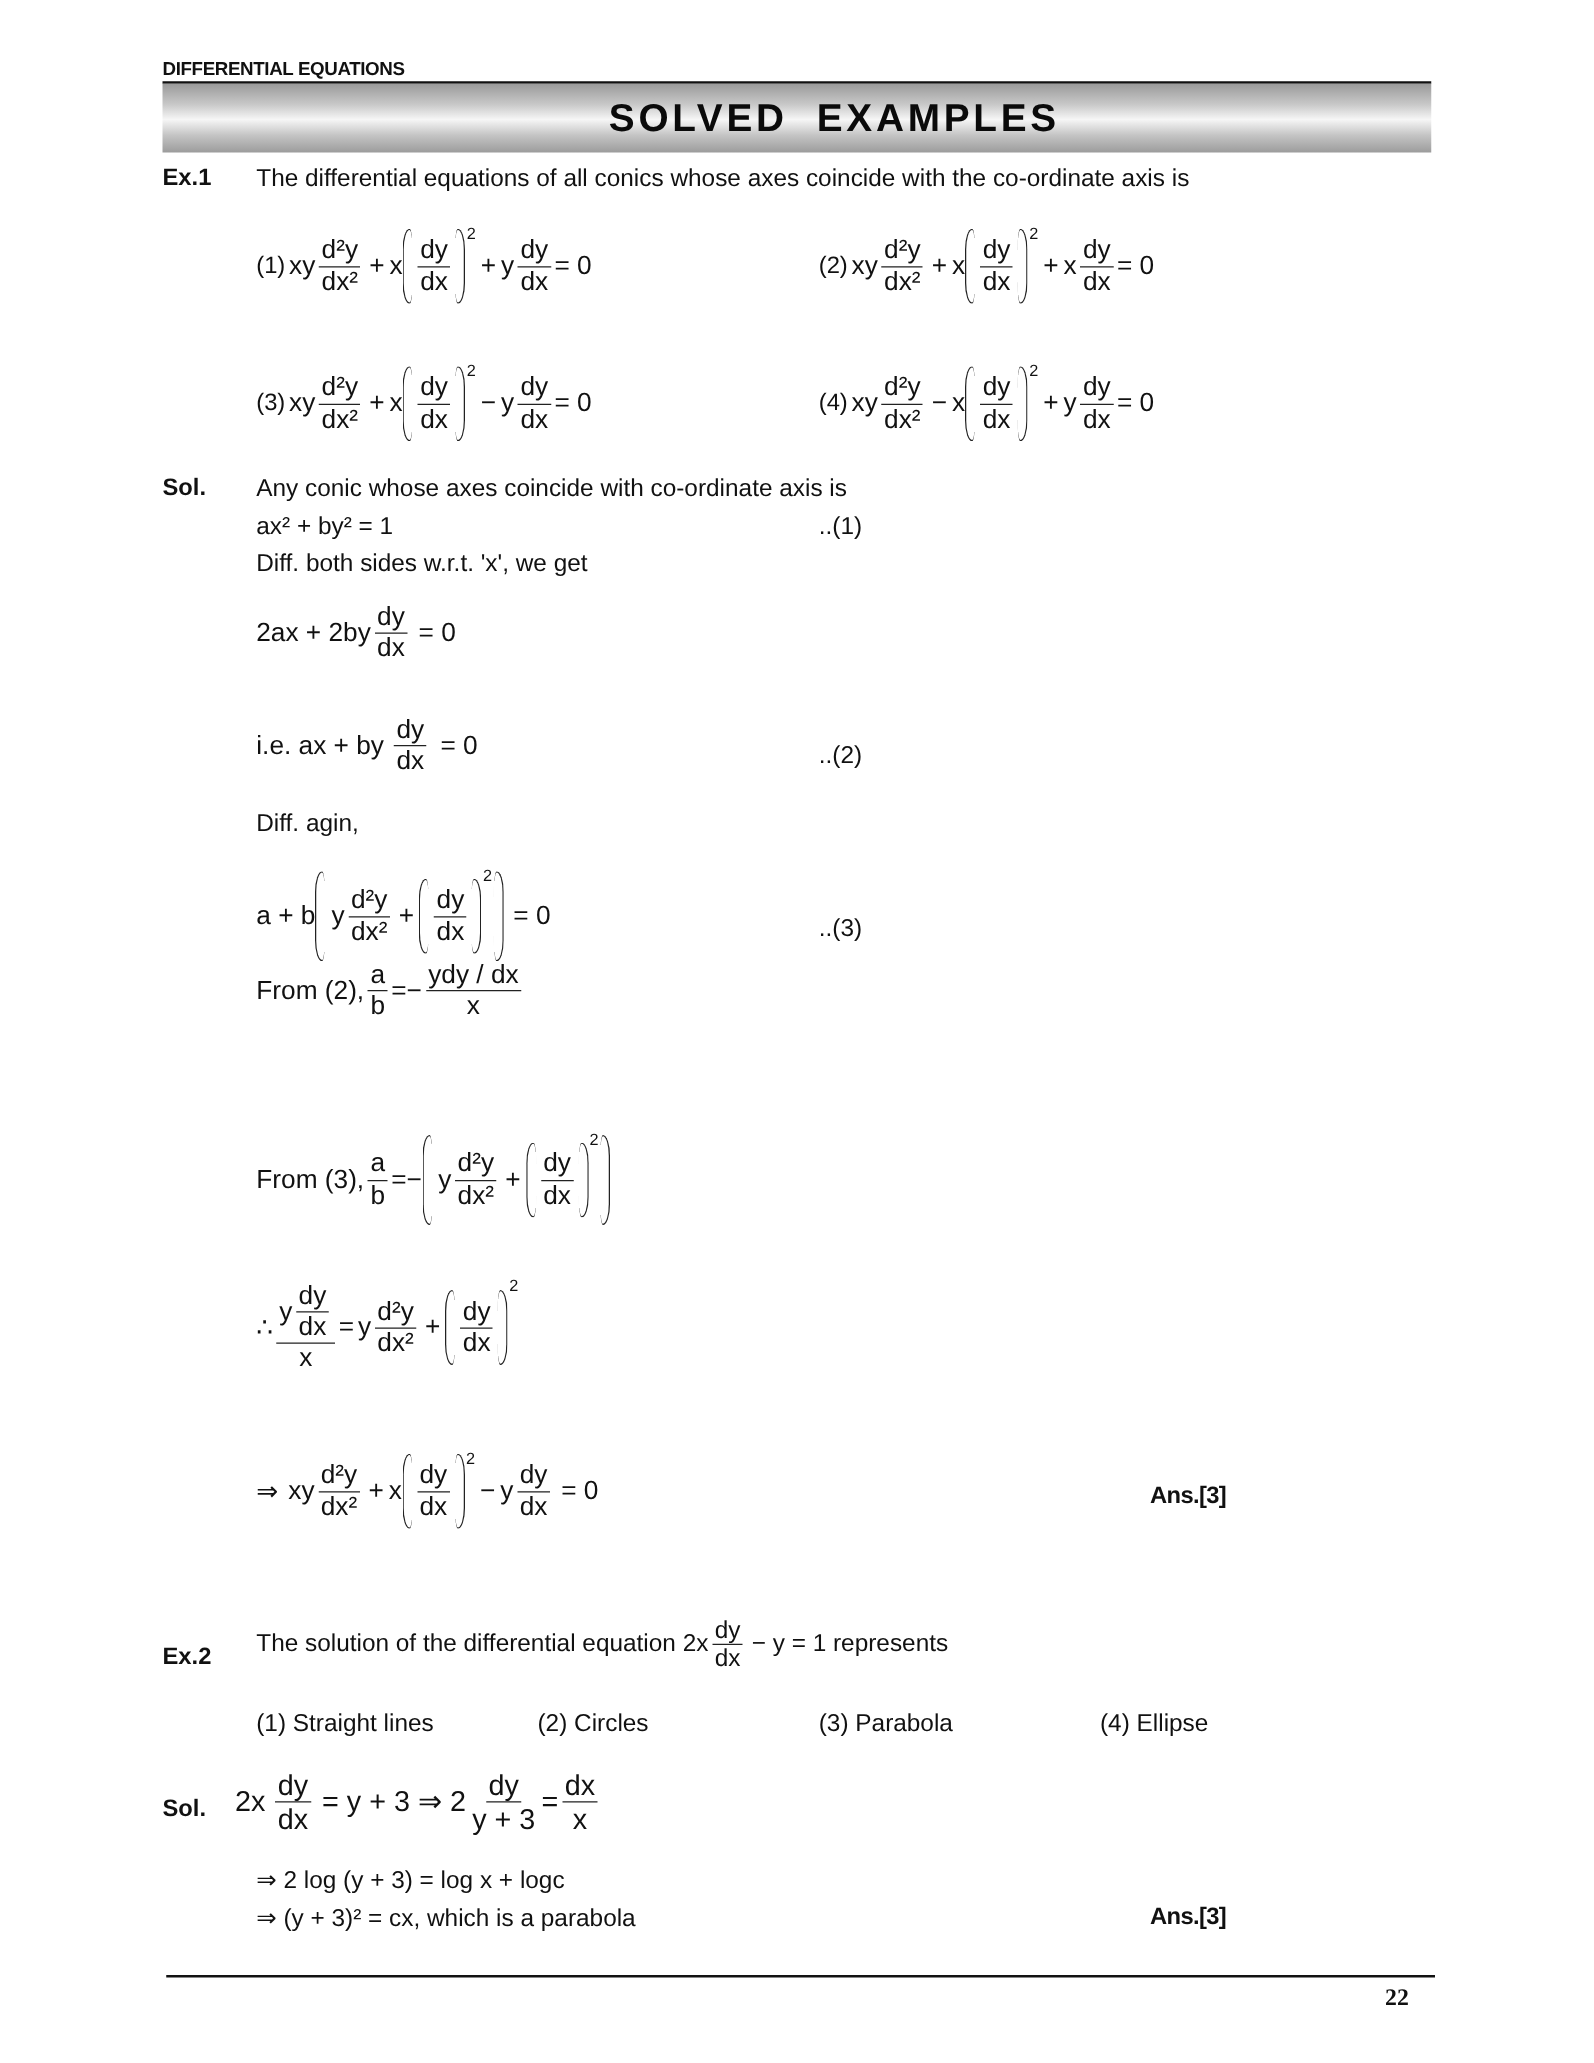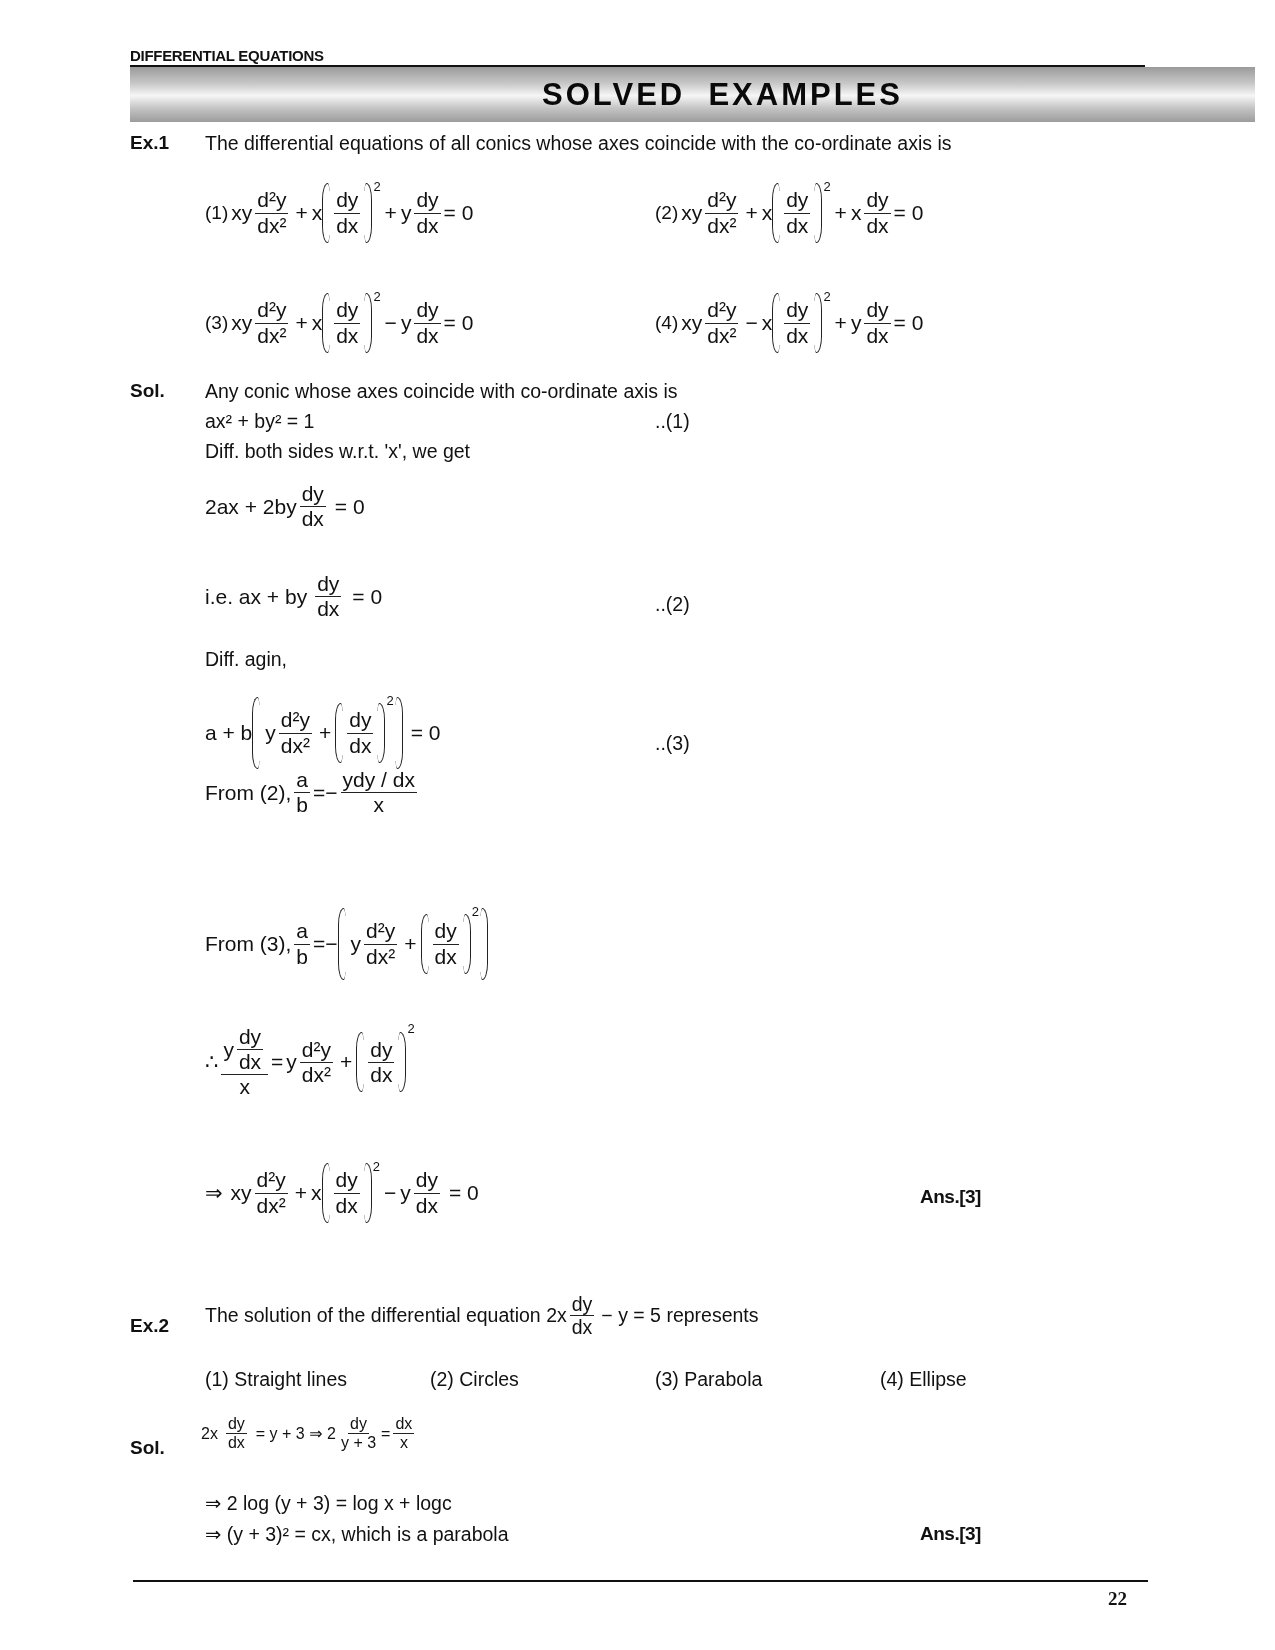--- a/index.html
+++ b/index.html
@@ -1,21 +1,21 @@
 <!DOCTYPE html>
 <html><head>
 <meta charset="utf-8">
 <style>
   html, body { margin: 0; padding: 0; background: #ffffff; }
   body { width: 1275px; height: 1650px; position: relative; overflow: hidden;
          font-family: "Liberation Sans", sans-serif; color: #111; }
   .abs { position: absolute; }
   .running-head { left: 130px; top: 47px; font-size: 15px; font-weight: bold; letter-spacing: -0.3px; }
   .head-rule { left: 130px; top: 65px; width: 1015px; height: 2px; background: #111; }
-  .banner { left: 130px; top: 67px; width: 1125px; height: 55px;
+  .banner { left: 130px; top: 67px; width: 1015px; height: 55px;
             background: linear-gradient(to bottom, #9a9a9a 0%, #c8c8c8 30%, #f6f6f6 52%, #c4c4c4 75%, #9c9c9c 100%);
             display: flex; align-items: center; justify-content: center; }
   .banner-title { font-size: 31px; font-weight: bold; letter-spacing: 3px; color: #0a0a0a; margin-left: 60px; }
   .label { font-size: 19px; font-weight: bold; }
   .text { font-size: 19.5px; white-space: nowrap; }
   .math { font-size: 21px; white-space: nowrap; display: flex; align-items: center; }
   .frac { display: inline-flex; flex-direction: column; align-items: center; vertical-align: middle; margin: 0 3px; line-height: 1.15; }
   .frac .num { padding: 0 2px; border-bottom: 1.3px solid #222; }
   .frac .den { padding: 0 2px; }
   .paren { display: inline-flex; align-items: center; position: relative; }
@@ -279,30 +279,30 @@
 </div>
 <div class="abs ans" style="left:880px;top:1186px">Ans.[3]</div>
 
 <div class="abs label" style="left:130px;top:1315px">Ex.2</div>
 <div class="abs math" style="left:205px;top:1293px;font-size:19.5px">
   <span>The solution of the differential equation 2x</span>
   <span class="frac">
       <span class="num">dy</span>
       <span class="den">dx</span>
     </span>
-  <span style="margin-left:4px">− y = 5 represents</span>
+  <span style="margin-left:4px">− y = 1 represents</span>
 </div>
 
 <div class="abs text" style="left:205px;top:1368px">(1) Straight lines</div>
 <div class="abs text" style="left:430px;top:1368px">(2) Circles</div>
 <div class="abs text" style="left:655px;top:1368px">(3) Parabola</div>
 <div class="abs text" style="left:880px;top:1368px">(4) Ellipse</div>
 
 <div class="abs label" style="left:130px;top:1437px">Sol.</div>
-<div class="abs math" style="left:201px;top:1415px;font-size:16px">
+<div class="abs math" style="left:188px;top:1415px;font-size:23px">
   <span>2x</span>
   <span class="frac" style="margin-left:8px">
       <span class="num">dy</span>
       <span class="den">dx</span>
     </span>
   <span style="margin-left:6px">= y + 3 ⇒ 2</span>
   <span class="frac">
       <span class="num">dy</span>
       <span class="den">y + 3</span>
     </span>

